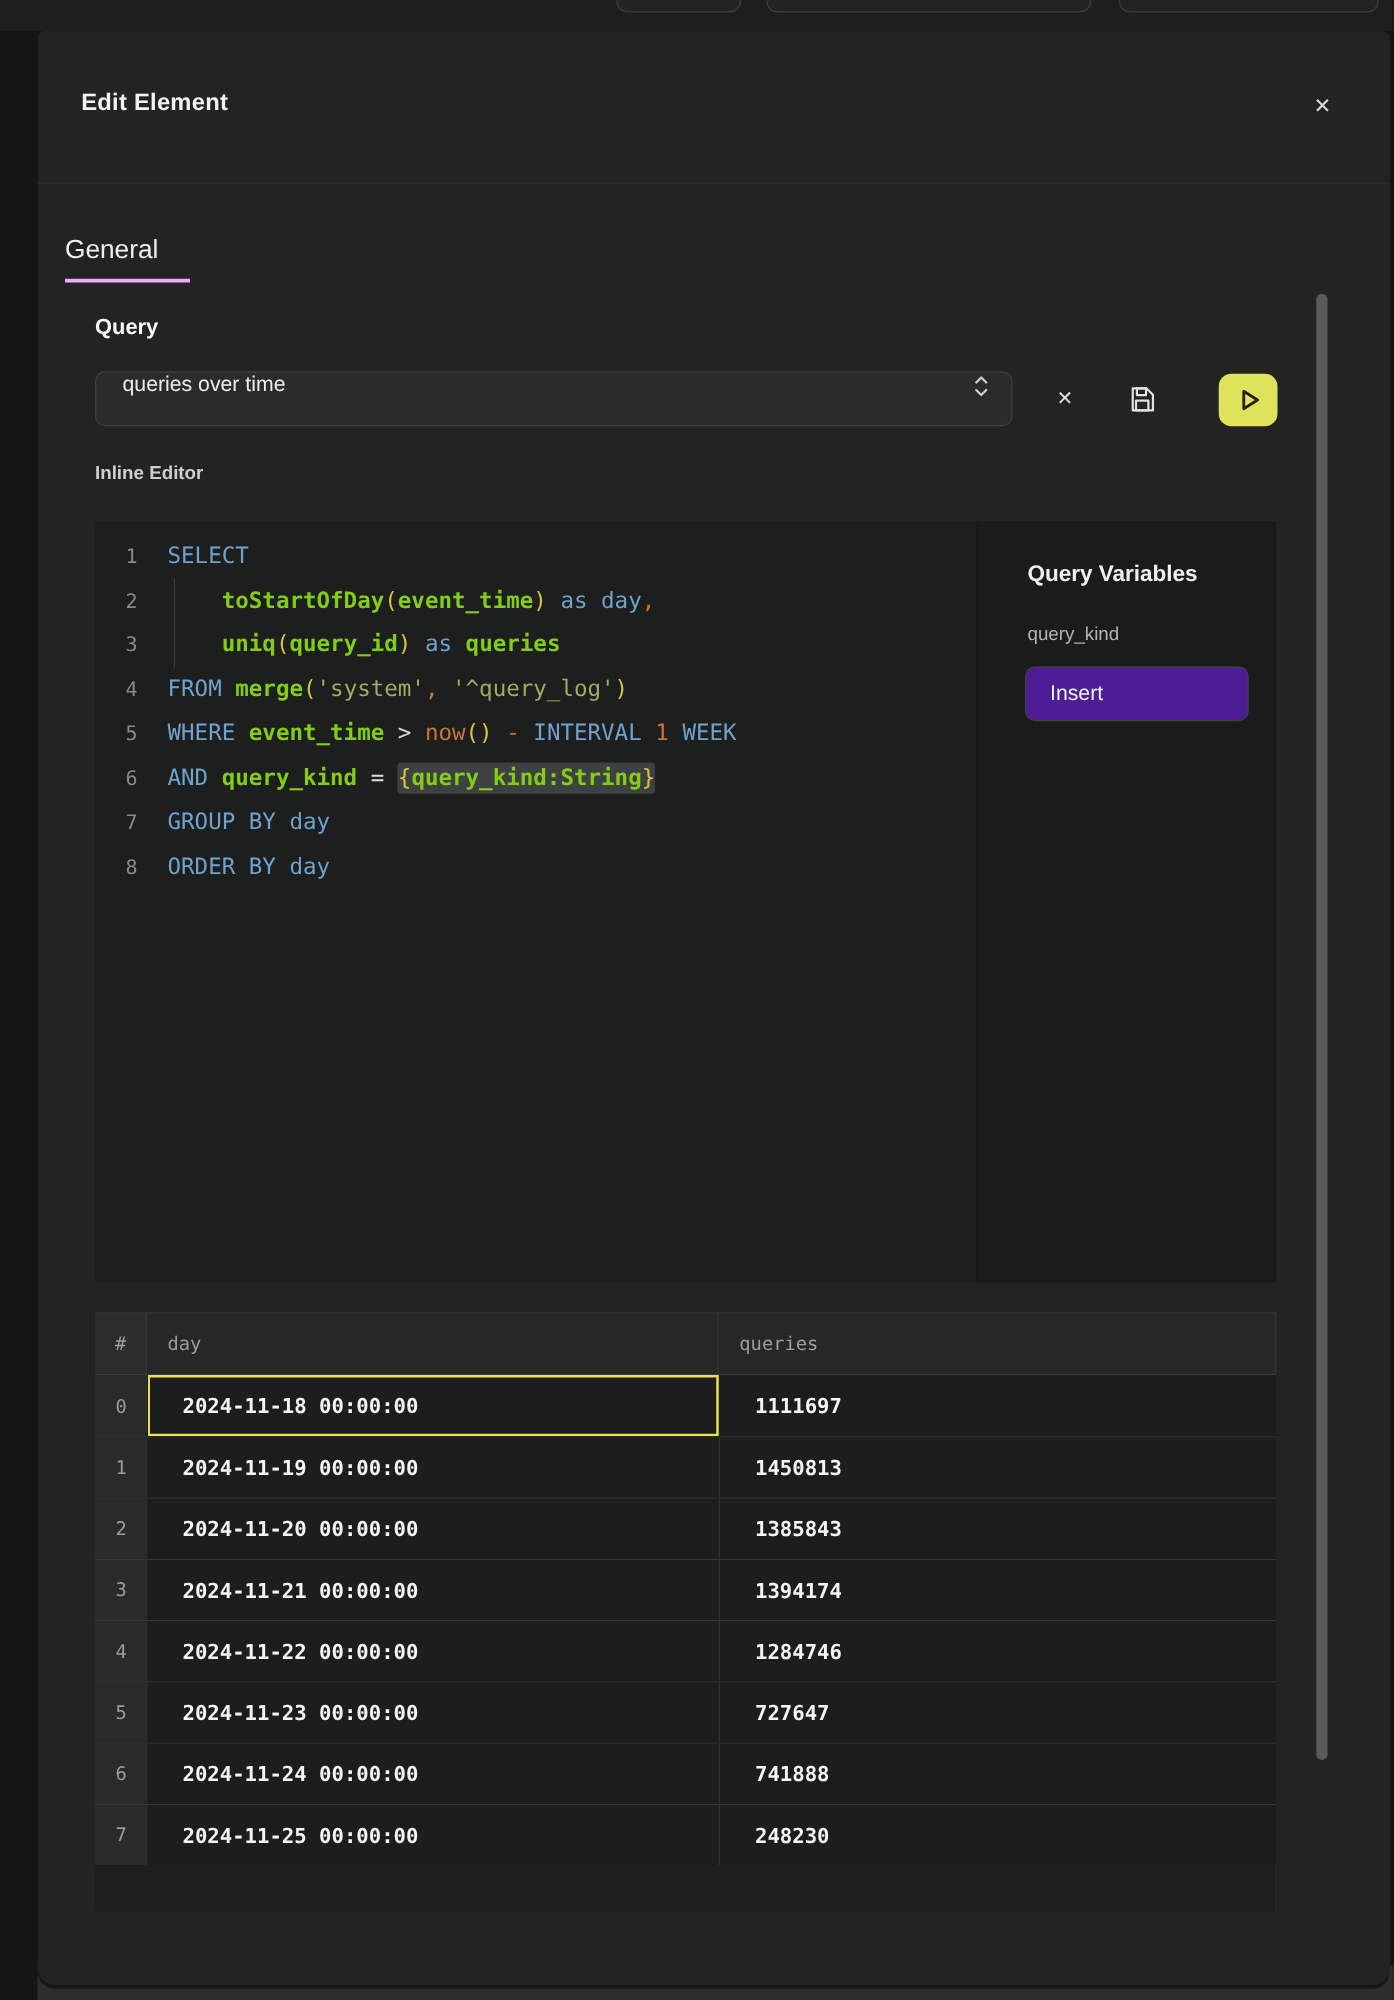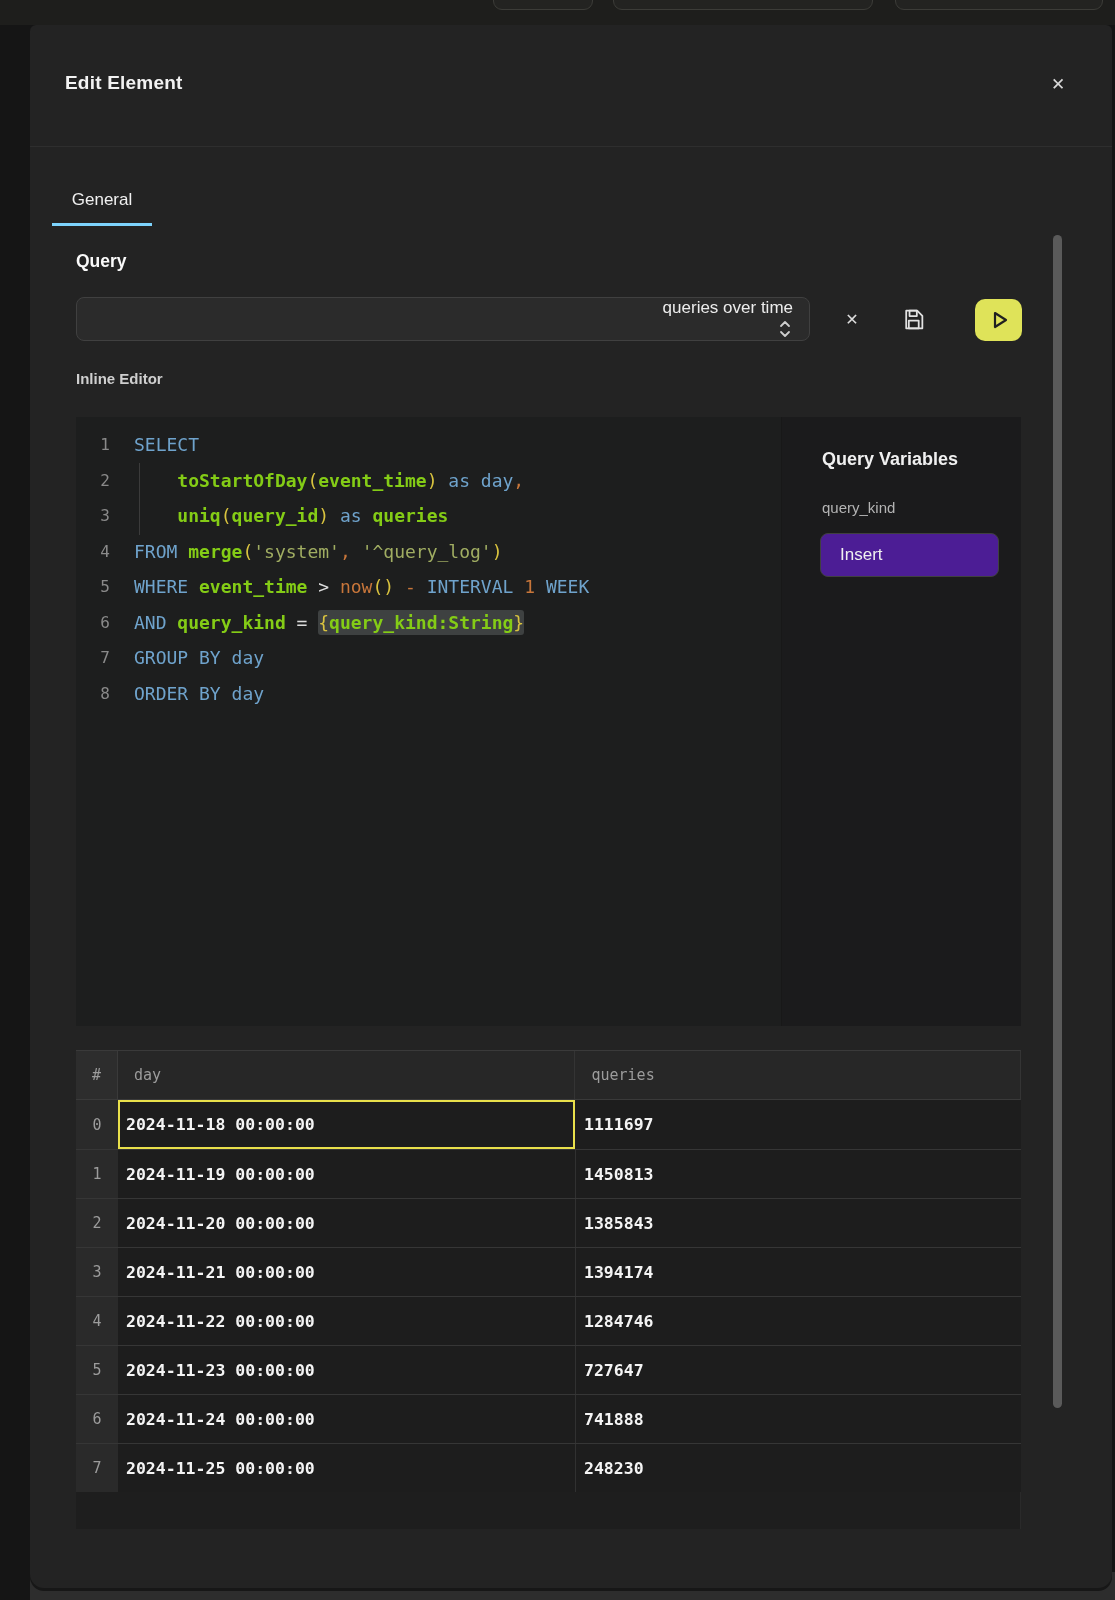--- a/index.html
+++ b/index.html
@@ -23,29 +23,29 @@
     background:#232323; border-radius:6px 6px 14px 14px; z-index:2;
     box-shadow:0 3px 0 rgba(5,5,5,.55);
   }
   .modal-title { position:absolute; left:35px; top:47px; font-size:19px; font-weight:600; color:#f2f2f2; letter-spacing:.2px; }
   .close-btn { position:absolute; left:1013px; top:44px; width:30px; height:30px; display:flex; align-items:center; justify-content:center;
     font-size:17px; color:#d8d8d8; cursor:pointer; }
   .header-divider { position:absolute; left:0; top:121px; width:1082px; height:1px; background:#2e2e2e; }
   
   .tab {
     position:absolute; left:22px; top:152px; width:100px; height:49px;
-    display:flex; align-items:center; justify-content:center;
-    font-size:17px; color:#f0f0f0; border-bottom:3px solid #7dd3fc; cursor:pointer;
+    display:flex; align-items:center; justify-content:flex-start;
+    font-size:21px; color:#f0f0f0; border-bottom:3px solid #f0abfc; cursor:pointer;
   }
   
   .query-heading { position:absolute; left:46px; top:226px; font-size:17.5px; font-weight:700; color:#fafafa; }
   .query-select {
     position:absolute; left:46px; top:272px; width:734px; height:44px;
     background:#2b2b2b; border:1px solid #404040; border-radius:8px;
-    display:flex; align-items:flex-end; padding:0 16px 0 21px; cursor:pointer;flex-direction:column;
+    display:flex; align-items:flex-start; padding:0 16px 0 21px; cursor:pointer;
   }
   .query-select .value { flex:1; font-size:17px; color:#ececec; }
   .updown { width:16px; height:22px; flex:none; }
   .icon-btn { position:absolute; width:34px; height:34px; top:277px; display:flex; align-items:center; justify-content:center; cursor:pointer; }
   .clear-btn { left:805px; font-size:16px; color:#dcdcdc; }
   .save-btn { left:866px; }
   .run-btn {
     position:absolute; left:945px; top:274px; width:47px; height:42px;
     background:#dfe359; border-radius:10px; display:flex; align-items:center; justify-content:center; cursor:pointer;
   }
@@ -79,21 +79,21 @@
   
   .rtable { position:absolute; left:46px; top:1025px; width:945px; font-family:"DejaVu Sans Mono", monospace; }
   .t-header { display:flex; height:50px; border:1px solid #3a3a3a; border-left:none; border-right:1px solid #343434; }
   .th { display:flex; align-items:center; font-size:15px; color:#9c9c9c; background:#272727; }
   .th-idx { width:42px; justify-content:center; background:#2d2d2d; border-right:1px solid #3a3a3a; }
   .th-day { width:458px; padding-left:16px; border-right:1px solid #343434; }
   .th-q   { width:445px; padding-left:16px; }
   .t-row { display:flex; height:49px; border-top:1px solid #363636; }
   .t-row:first-of-type { border-top:none; }
   .t-idx { width:42px; display:flex; align-items:center; justify-content:center; font-size:15px; color:#9c9c9c; background:#2a2a2a; }
-  .t-cell { display:flex; align-items:center; padding-left:8px; font-size:16.5px; font-weight:700; color:#f4f4f4; background:#1d1d1d; }
+  .t-cell { display:flex; align-items:center; padding-left:28px; font-size:16.5px; font-weight:700; color:#f4f4f4; background:#1d1d1d; }
   .t-day { width:458px; border-right:1px solid #313131; }
   .t-q   { width:445px; }
   .t-cell.selected { box-shadow:inset 0 0 0 2px #e9e04b; border-right-color:transparent; }
   .t-footer { height:37px; background:#1e1e1e; border-right:1px solid #2a2a2a; }
   svg { display:block; }
 </style>
 </head>
 <body>
 
 <div id="screen">

